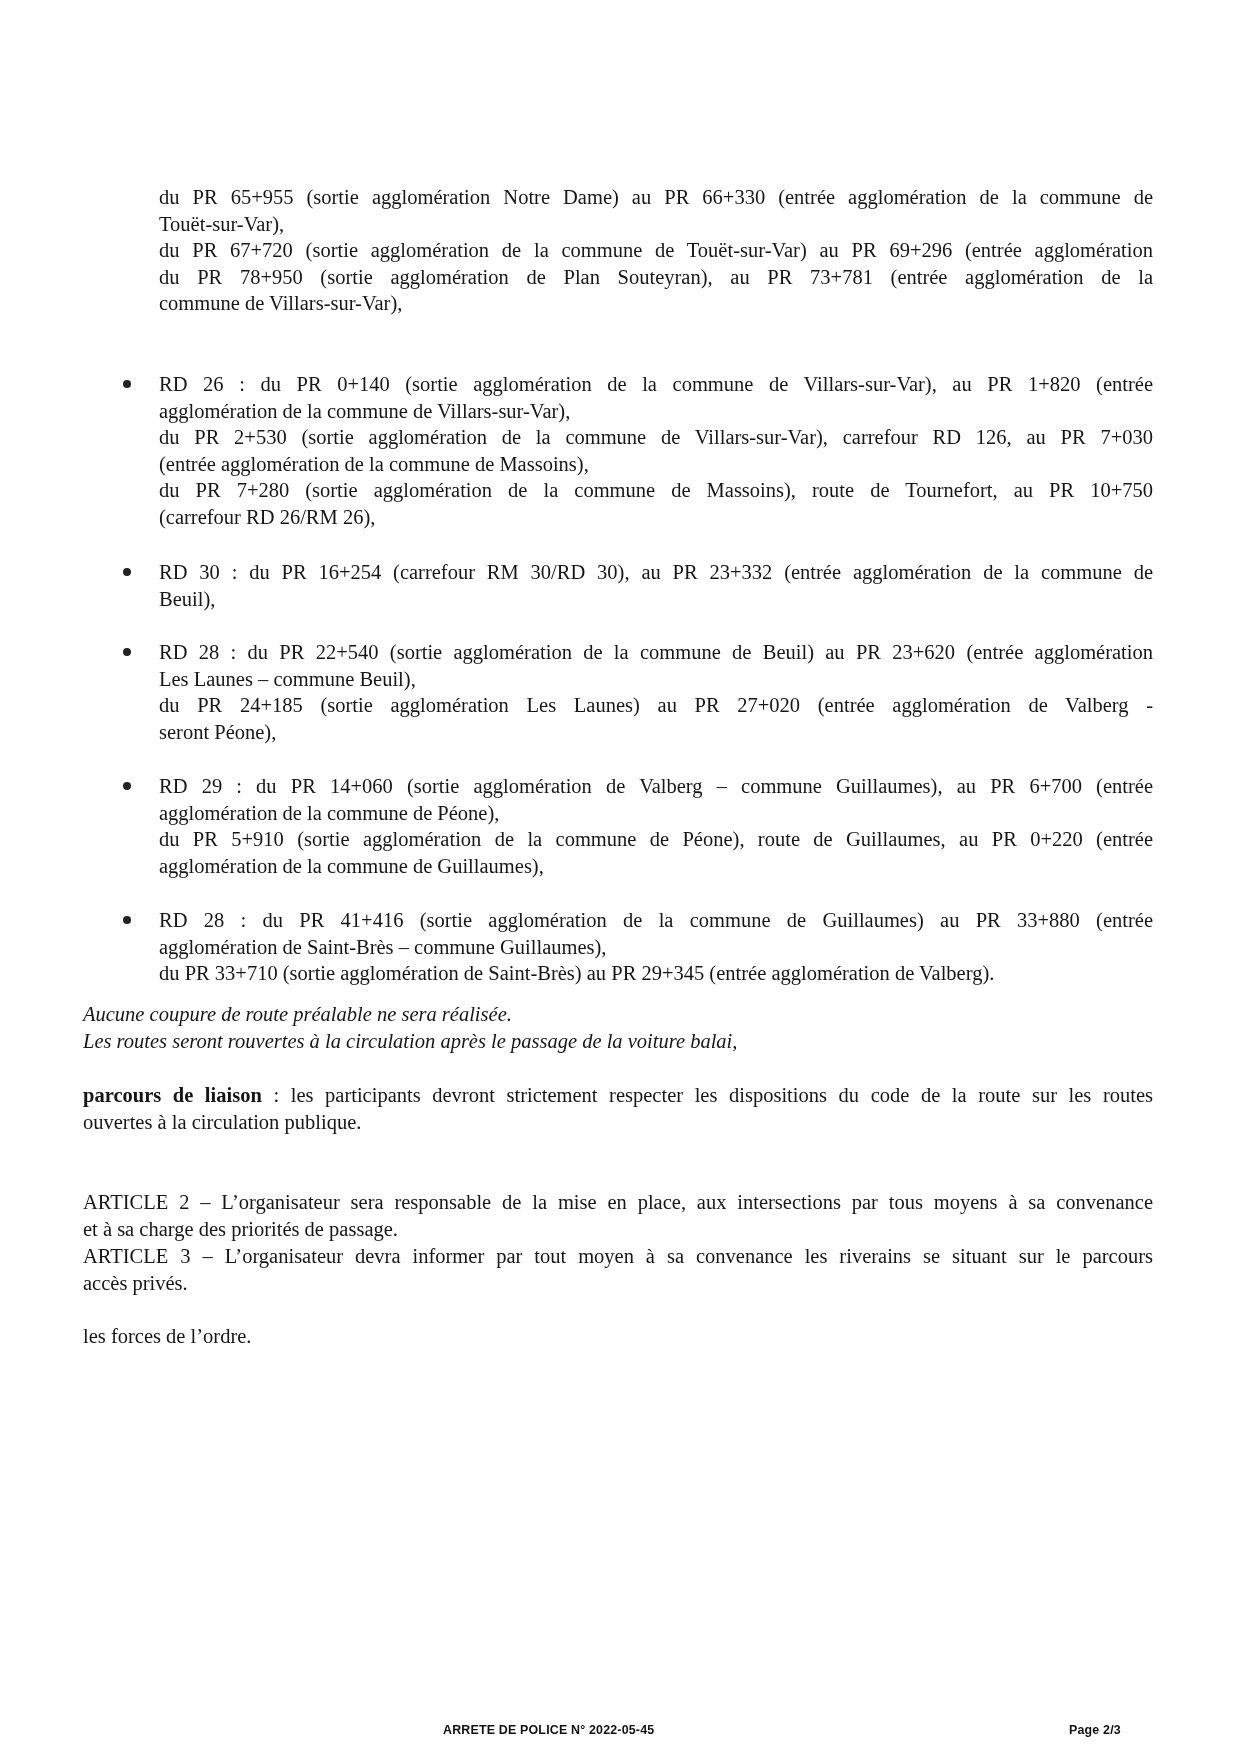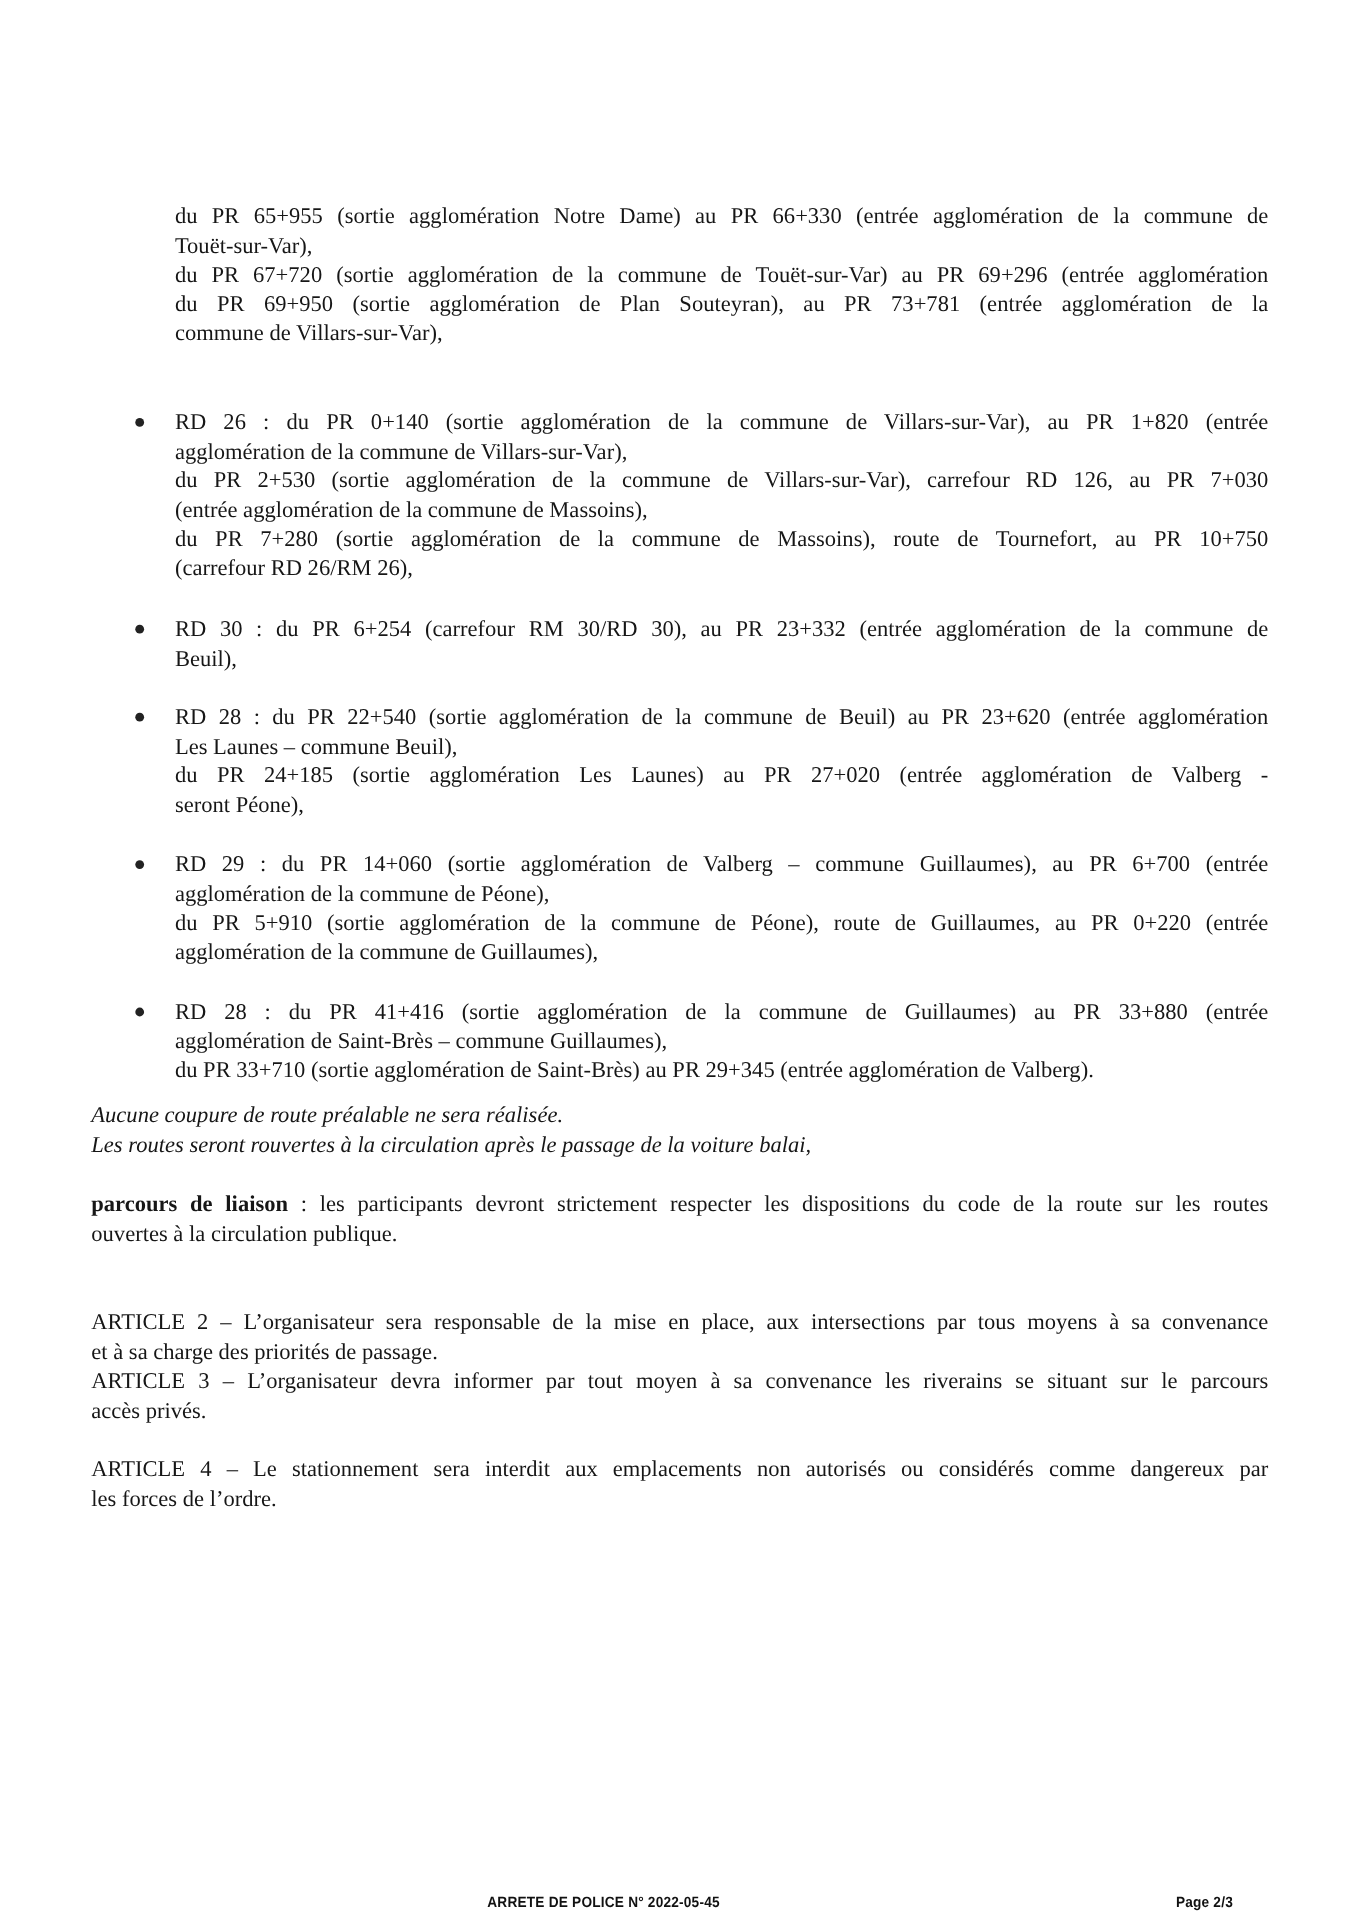--- a/index.html
+++ b/index.html
@@ -20,37 +20,37 @@
 </style>
 </head>
 <body>
 
 <div class="page">
 
   <div class="p cont" style="top:184px;">
     <span class="ln justify-last">du PR 65+955 (sortie agglomération Notre Dame) au PR 66+330 (entrée agglomération de la commune de</span>
     <span class="ln">Touët-sur-Var),</span>
     <span class="ln justify-last">du PR 67+720 (sortie agglomération de la commune de Touët-sur-Var) au PR  69+296 (entrée agglomération</span>
-    <span class="ln justify-last">du PR 69+950 (sortie agglomération de Plan Souteyran), au PR 73+781 (entrée agglomération de la</span>
+    <span class="ln justify-last">du PR 78+950 (sortie agglomération de Plan Souteyran), au PR 73+781 (entrée agglomération de la</span>
     <span class="ln">commune de Villars-sur-Var),</span>
   </div>
 
   <div class="p bullet-block" style="top:371px;">
     <span class="bullet"></span>
     <span class="ln justify-last">RD 26 :  du PR 0+140 (sortie agglomération de la commune de Villars-sur-Var), au PR 1+820 (entrée</span>
     <span class="ln">agglomération de la commune de Villars-sur-Var),</span>
     <span class="ln justify-last">du PR 2+530 (sortie agglomération de la commune de Villars-sur-Var), carrefour RD 126, au PR 7+030</span>
     <span class="ln">(entrée agglomération de la commune de Massoins),</span>
     <span class="ln justify-last">du PR 7+280 (sortie agglomération de la commune de Massoins), route de Tournefort, au PR 10+750</span>
     <span class="ln">(carrefour RD 26/RM 26),</span>
   </div>
 
   <div class="p bullet-block" style="top:559px;">
     <span class="bullet"></span>
-    <span class="ln justify-last">RD 30 : du PR 6+254 (carrefour RM 30/RD 30), au PR 23+332 (entrée agglomération de la commune de</span>
+    <span class="ln justify-last">RD 30 : du PR 16+254 (carrefour RM 30/RD 30), au PR 23+332 (entrée agglomération de la commune de</span>
     <span class="ln">Beuil),</span>
   </div>
 
   <div class="p bullet-block" style="top:639px;">
     <span class="bullet"></span>
     <span class="ln justify-last">RD 28 :  du PR 22+540 (sortie agglomération de la commune de Beuil) au PR 23+620 (entrée agglomération</span>
     <span class="ln">Les Launes – commune Beuil),</span>
     <span class="ln justify-last">du PR 24+185 (sortie agglomération Les Launes) au PR 27+020 (entrée agglomération de Valberg -</span>
     <span class="ln">seront Péone),</span>
   </div>
@@ -84,20 +84,19 @@
     <span class="ln justify-last">ARTICLE 2 – L’organisateur sera responsable de la mise en place, aux intersections par tous moyens à sa convenance</span>
     <span class="ln">et à sa charge des priorités de passage.</span>
   </div>
 
   <div class="p body" style="top:1243px;">
     <span class="ln justify-last">ARTICLE 3 – L’organisateur devra informer par tout moyen à sa convenance les riverains se situant sur le parcours</span>
     <span class="ln">accès privés.</span>
   </div>
 
   <div class="p body" style="top:1323px;">
-    <span class="ln justify-last">ARTICLE 4 – Le stationnement sera interdit aux emplacements non autorisés ou considérés comme dangereux par</span>
     <span class="ln">les forces de l’ordre.</span>
   </div>
 
   <div class="footer" style="left:443px;">ARRETE DE POLICE N° 2022-05-45</div>
   <div class="footer" style="left:1069px;">Page 2/3</div>
 
 </div>
 
 </body></html>

